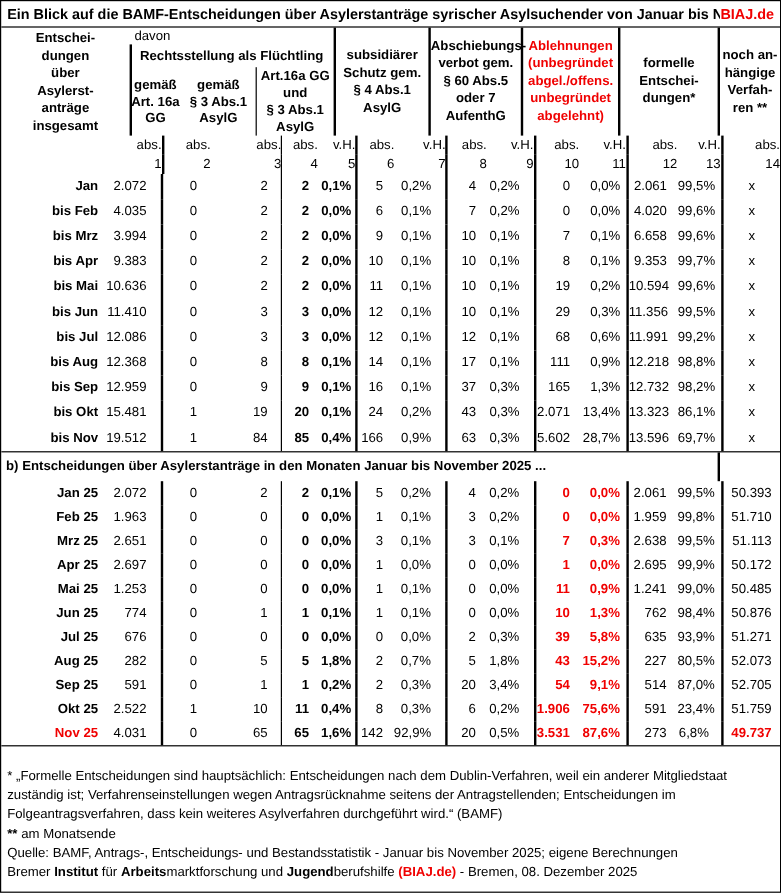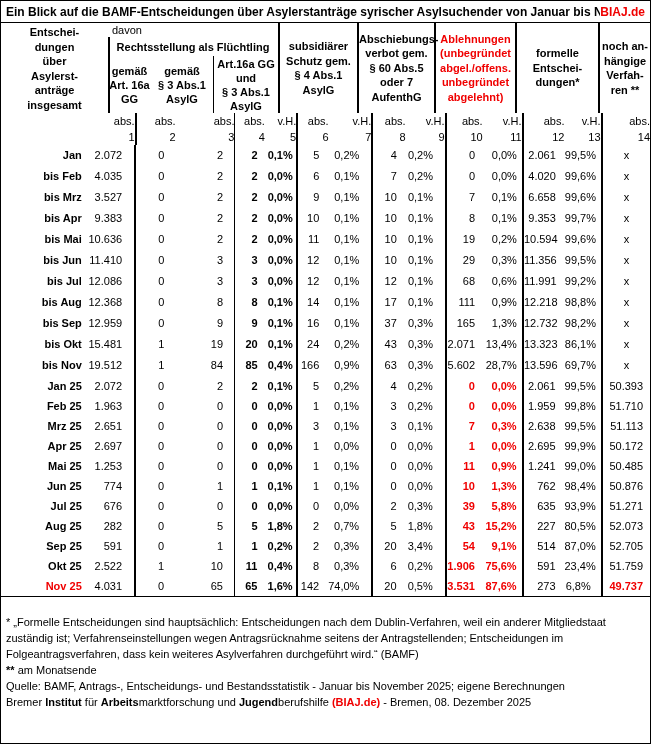--- a/index.html
+++ b/index.html
@@ -223,21 +223,21 @@
         <div class="cell c8">7</div>
         <div class="cell c9">0,2%</div>
         <div class="cell c10">0</div>
         <div class="cell c11">0,0%</div>
         <div class="cell c12">4.020</div>
         <div class="cell c13">99,6%</div>
         <div class="cell c14 x-val">x</div>
       </div>
       <div class="trow">
         <div class="cell c-label">bis Mrz</div>
-        <div class="cell c1">3.527</div>
+        <div class="cell c1">3.994</div>
         <div class="cell c2">0</div>
         <div class="cell c3">2</div>
         <div class="cell c4">2</div>
         <div class="cell c5">0,0%</div>
         <div class="cell c6">9</div>
         <div class="cell c7">0,1%</div>
         <div class="cell c8">10</div>
         <div class="cell c9">0,1%</div>
         <div class="cell c10">7</div>
         <div class="cell c11">0,1%</div>
@@ -376,20 +376,24 @@
         <div class="cell c8">63</div>
         <div class="cell c9">0,3%</div>
         <div class="cell c10">5.602</div>
         <div class="cell c11">28,7%</div>
         <div class="cell c12">13.596</div>
         <div class="cell c13">69,7%</div>
         <div class="cell c14 x-val">x</div>
       </div>
     </div>
 
+  <div class="sec-head b-head">
+    <div class="head-text">b) Entscheidungen über Asylerstanträge in den Monaten Januar bis November 2025 ...</div>
+    <div class="cell c14"></div>
+  </div>
   <div class="sec-b" id="rows-b">
       <div class="trow">
         <div class="cell c-label">Jan 25</div>
         <div class="cell c1">2.072</div>
         <div class="cell c2">0</div>
         <div class="cell c3">2</div>
         <div class="cell c4">2</div>
         <div class="cell c5">0,1%</div>
         <div class="cell c6">5</div>
         <div class="cell c7">0,2%</div>
@@ -555,21 +559,21 @@
         <div class="cell c14">51.759</div>
       </div>
       <div class="trow">
         <div class="cell c-label red">Nov 25</div>
         <div class="cell c1">4.031</div>
         <div class="cell c2">0</div>
         <div class="cell c3">65</div>
         <div class="cell c4">65</div>
         <div class="cell c5">1,6%</div>
         <div class="cell c6">142</div>
-        <div class="cell c7">74,0%</div>
+        <div class="cell c7">92,9%</div>
         <div class="cell c8">20</div>
         <div class="cell c9">0,5%</div>
         <div class="cell c10 red">3.531</div>
         <div class="cell c11 red">87,6%</div>
         <div class="cell c12">273</div>
         <div class="cell c13">6,8%</div>
         <div class="cell c14 red">49.737</div>
       </div>
     </div>
 

